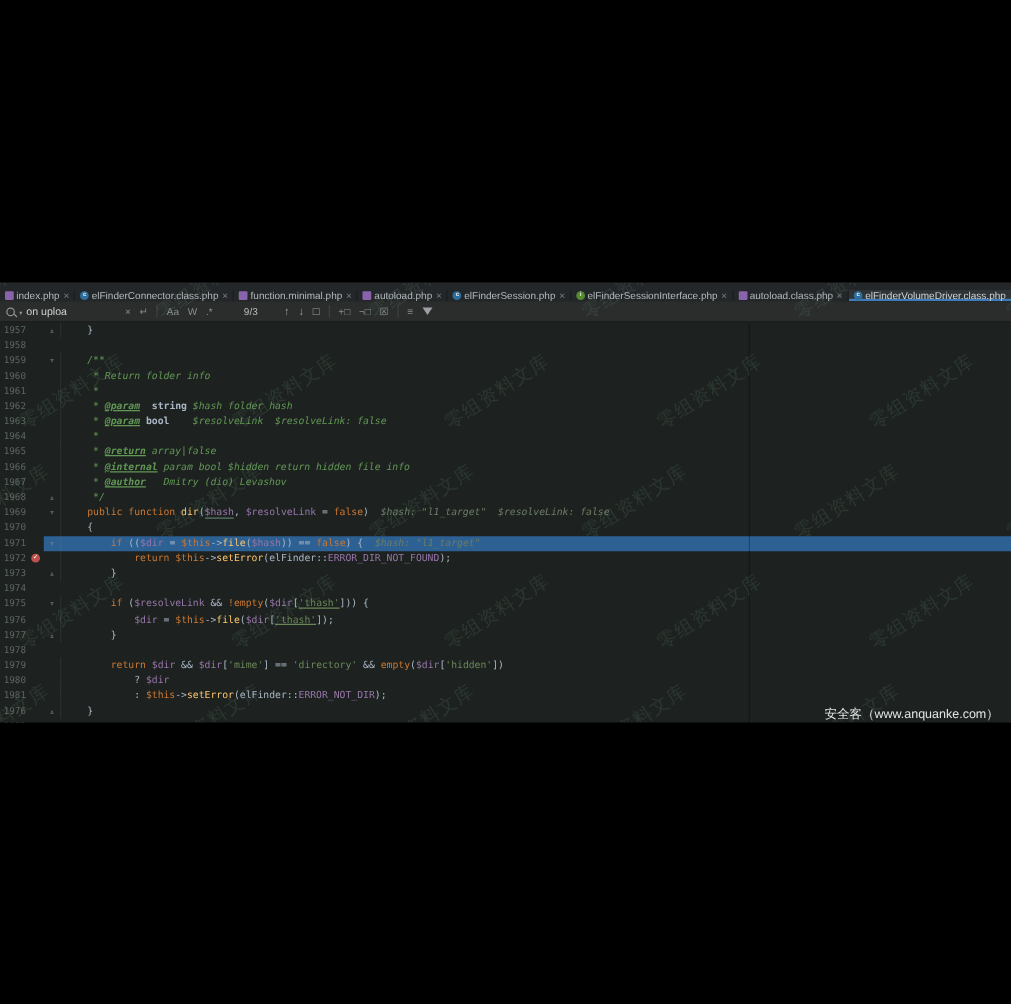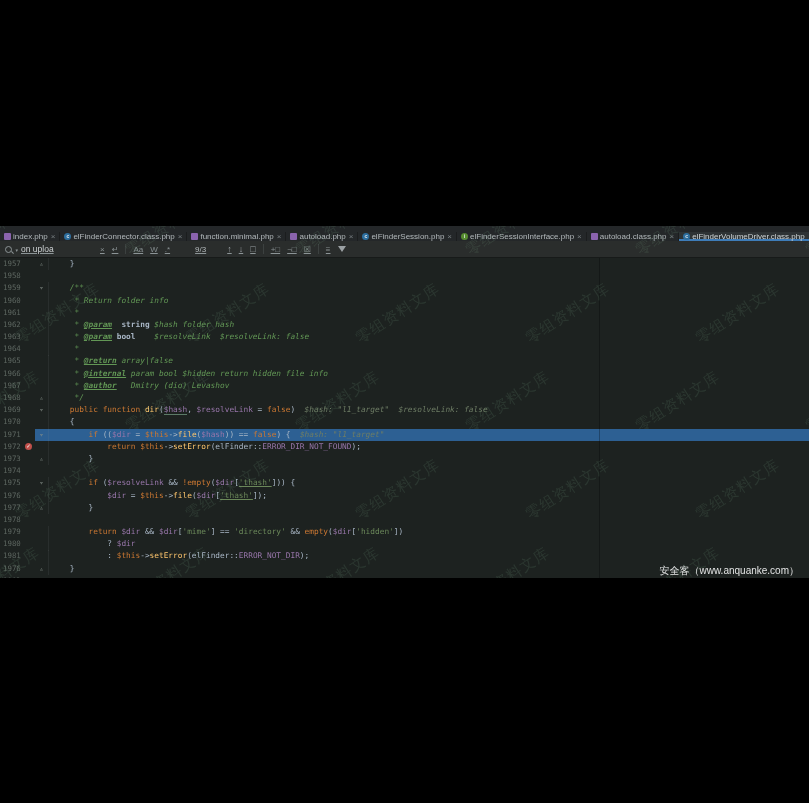--- a/index.html
+++ b/index.html
@@ -13,21 +13,21 @@
   .tab.active{background:#2e3335;box-shadow:inset 0 -2px 0 #3e7cb8;color:#cfd4d6;}
   .ticon{width:7px;height:7px;display:inline-block;flex:none;font-size:5px;line-height:7px;
     text-align:center;color:#e6e9ea;font-weight:bold;}
   .ticon.php{background:#8a63ad;border-radius:1px;}
   .ticon.class{background:#2d6e9e;border-radius:50%;}
   .ticon.interface{background:#558b2f;border-radius:50%;}
   .tclose{color:#777e81;font-size:8px;line-height:8px;margin-left:1px;}
 
   
   .findbar{height:16px;background:#2a2d2c;display:flex;align-items:center;font-size:8px;
-    color:#8c9496;gap:7px;padding-left:5px;border-bottom:1px solid #171a19;text-decoration:underline;}
+    color:#8c9496;gap:7px;padding-left:5px;border-bottom:1px solid #171a19;}
   .mag{position:relative;width:9px;height:9px;flex:none;}
   .mag i{position:absolute;left:0;top:1px;width:5px;height:5px;border:1px solid #8c9496;border-radius:50%;}
   .mag b{position:absolute;left:6px;top:7px;width:3px;height:1px;background:#8c9496;transform:rotate(45deg);}
   .mag s{position:absolute;right:-4px;top:2px;color:#8c9496;font-size:5px;text-decoration:none;}
   .fquery{color:#ced2d4;font-size:8.5px;min-width:72px;}
   .fbtn{color:#878f91;}
   .fsep{width:1px;height:10px;background:#3c4140;}
   .fcount{color:#b6bcbe;margin:0 2px;}
   .farrow{font-size:9px;color:#9aa0a3;}
   .funnel{width:0;height:0;border-left:4px solid transparent;border-right:4px solid transparent;

